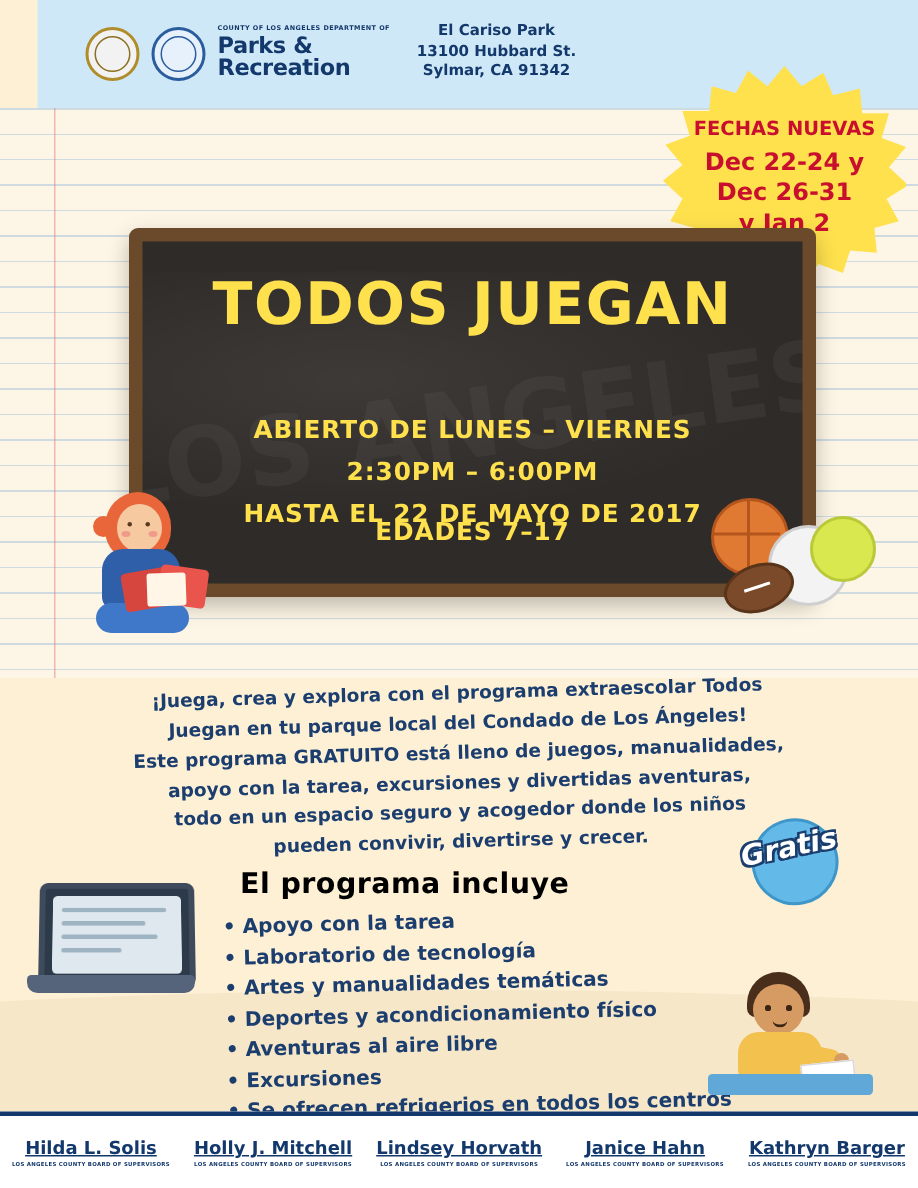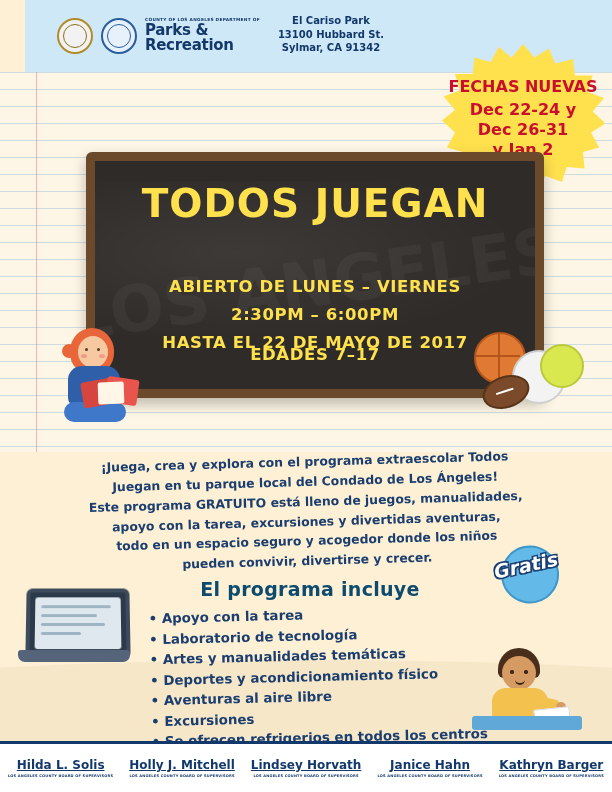--- a/index.html
+++ b/index.html
@@ -58,21 +58,21 @@
   }
   .burst .star{
     position:absolute;inset:0;background:#ffe14d;
     clip-path:polygon(50% 0%,57% 9%,66% 3%,70% 13%,81% 10%,82% 21%,93% 21%,90% 32%,100% 36%,93% 45%,101% 53%,92% 59%,97% 69%,87% 72%,88% 83%,77% 82%,74% 92%,64% 88%,57% 97%,50% 89%,43% 97%,36% 88%,26% 92%,23% 82%,12% 83%,13% 72%,3% 69%,8% 59%,0% 51%,8% 44%,1% 35%,11% 31%,8% 20%,19% 20%,20% 9%,30% 12%,35% 2%,43% 9%);
   }
   .burst .btxt{
     position:absolute;inset:0;display:flex;flex-direction:column;
     align-items:center;justify-content:center;
     text-align:center;color:#c8102e;font-weight:800;line-height:1.28;
   }
-  .burst .b1{font-size:16px;margin-bottom:2px;}
+  .burst .b1{font-size:13px;margin-bottom:2px;}
   .burst .b2{font-size:16px;}
 
   
   .board{
     position:absolute;left:86px;top:152px;width:440px;height:228px;
     background:#2f2b28;border:9px solid #6b4a2b;border-radius:6px;
     box-shadow:0 6px 14px rgba(0,0,0,.25);
     overflow:hidden;
   }
   .board::before{
@@ -153,22 +153,22 @@
   }
   .gratis .word{
     position:absolute;left:0;top:14px;width:82px;text-align:center;
     font-size:19px;font-weight:800;color:#fff;
     text-shadow:-1.5px -1.5px 0 #1b3e6f,1.5px -1.5px 0 #1b3e6f,-1.5px 1.5px 0 #1b3e6f,1.5px 1.5px 0 #1b3e6f;
     font-style:italic;
   }
 
   
   .incl-title{
-    position:absolute;left:160px;top:578px;width:300px;text-align:center;
-    font-size:19px;font-weight:800;color:#0c4a6e;letter-spacing:.3px;
+    position:absolute;left:160px;top:578px;width:300px;text-align:left;
+    font-size:19px;font-weight:800;color:#000000;letter-spacing:.3px;
   }
   .incl-list{
     position:absolute;left:150px;top:604px;width:430px;
     color:#1b3e6f;font-weight:700;font-size:13.4px;line-height:1.53;
     transform:rotate(-1.4deg);
   }
   .incl-list div{white-space:nowrap;}
   .incl-list .b{color:#1b3e6f;}
 
   

